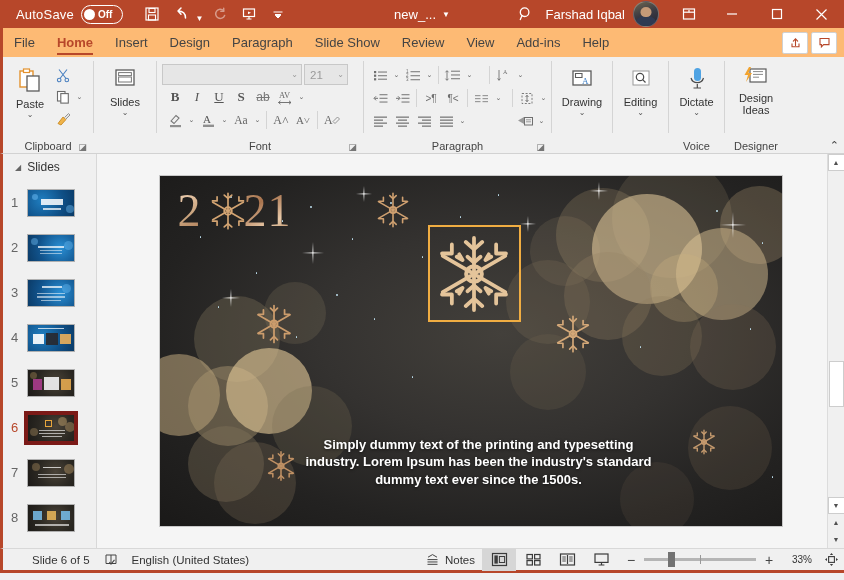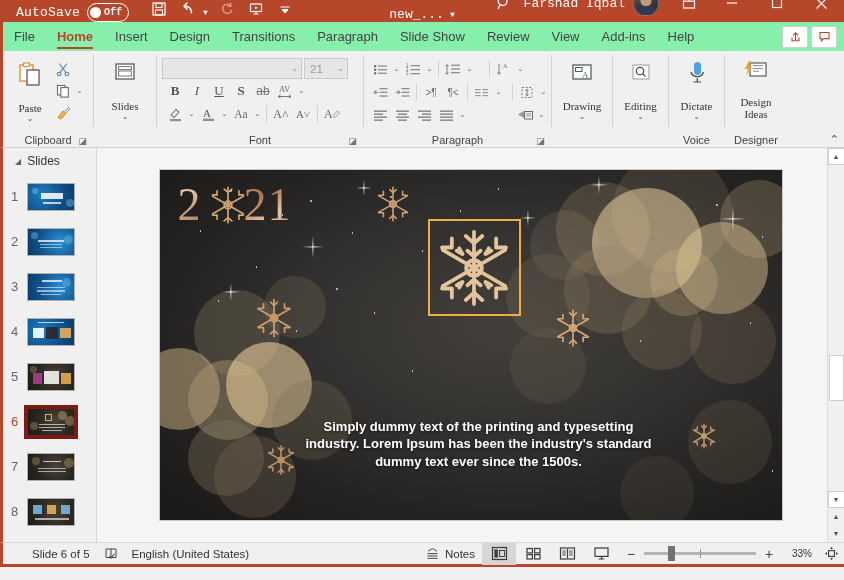--- a/index.html
+++ b/index.html
@@ -7,27 +7,26 @@
   body {
     font-family: "Liberation Sans", sans-serif;
     font-size: 12px;
     background: #f0f0f0;
     color: #262626;
     -webkit-font-smoothing: antialiased;
   }
 
   
   .titlebar {
-    height: 22px;
+    height: 28px;
     background: #b7472a;
     display: flex;
-    align-items: flex-end;
+    align-items: center;
     color: #ffffff;
     position: relative;
-    font-family: Liberation Mono, monospace;
   }
   .autosave-wrap { display: flex; align-items: center; gap: 7px; margin-left: 16px; }
   .autosave-label { font-size: 13px; color: #fff; letter-spacing: .2px; }
   .autosave-toggle {
     width: 42px; height: 19px; border-radius: 10px;
     border: 1.3px solid #ffffff; display: flex; align-items: center;
     padding: 0 2px; gap: 3px;
   }
   .autosave-knob { width: 11px; height: 11px; border-radius: 50%; background: #fff; flex: 0 0 auto; }
   .autosave-state { font-size: 10px; color: #fff; font-weight: 600; }
@@ -62,21 +61,21 @@
   }
   .avatar::before {
     content:''; position:absolute; left:50%; bottom:-3px; transform:translateX(-50%);
     width:22px; height:13px; border-radius:9px 9px 0 0; background:#2f3a52;
   }
   .ribbon-display { width: 40px; height: 38px; display:flex; align-items:center; justify-content:center; }
   .wbtn { width: 45px; height: 38px; display: flex; align-items: center; justify-content: center; }
 
   
   .tabstrip {
-    height: 29px; background: #86efac; display: flex; align-items: stretch;
+    height: 29px; background: #fdba74; display: flex; align-items: stretch;
     border-left: 3px solid #b7472a;
   }
   .tab {
     padding: 0 11px; display: flex; align-items: center; font-size: 13px;
     color: #444; position: relative; white-space: nowrap;
   }
   .tab.active { color: #b7472a; font-weight: 700; }
   .tab.active::after {
     content: ''; position: absolute; left: 11px; right: 11px; bottom: 2px;
     height: 2.5px; background: #b7472a;
@@ -99,21 +98,21 @@
     height: 15px; font-size: 11px; color: #444; text-align: center;
     display: flex; align-items: center; justify-content: center; gap: 4px; position: relative;
   }
   .rgroup-sep { width: 1px; background: #d4d4d4; margin: 4px 0 20px 0; }
   .dlg-launcher { font-size: 9px; color: #767676; position: absolute; right: 6px; bottom: 1px; }
 
   .bigbtn {
     display: flex; flex-direction: column; align-items: center; justify-content: flex-start;
     padding: 2px 5px; min-width: 44px; border-radius: 2px;
   }
-  .bigbtn .lbl { font-size: 11px; color: #333; margin-top: 12px; text-align: center; line-height: 12px; font-family: Liberation Serif, serif; }
+  .bigbtn .lbl { font-size: 11px; color: #333; margin-top: 2px; text-align: center; line-height: 12px; }
   .bigbtn .dd { font-size: 8px; color: #555; line-height: 8px; margin-top: 1px; }
   .smbtn {
     width: 22px; height: 22px; display: flex; align-items: center; justify-content: center;
     border-radius: 2px;
   }
   .mini-caret { font-size: 7px; color: #606060; width: 11px; display:flex;align-items:center;justify-content:center;height:22px; }
   .clip-small { display: flex; flex-direction: column; gap: 0px; padding-top: 2px; }
 
   
   .font-rows { display: flex; flex-direction: column; gap: 1px; padding-top: 2px;}
@@ -189,21 +188,21 @@
   .framebox {
     position: absolute; left: 268px; top: 49px; width: 93px; height: 97px;
     border: 2.5px solid #f0ad42; display: flex; align-items: center; justify-content: center;
   }
 
   .slide-txt {
     position: absolute; color: #ffffff; text-align: center; font-weight: bold;
     text-shadow: 0 1px 3px rgba(0,0,0,.55); line-height: 1.33;
   }
   .slide-txt.p1 { left: 139px; width: 360px; top: 161px; font-size: 13px; }
-  .slide-txt.p2 { left: 139px; width: 360px; top: 248px; font-size: 13px; }
+  .slide-txt.p2 { left: 139px; width: 360px; top: 260px; font-size: 13px; }
 
   .vscroll {
     position: absolute; right: 0; top: 0; width: 17px; height: 100%;
     background: #f0f0f0; border-left: 1px solid #dcdcdc;
     display: flex; flex-direction: column; align-items: center;
   }
   .vs-arrow { width: 17px; height: 17px; display: flex; align-items: center; justify-content: center;
     font-size: 7px; color: #505050; background: #f0f0f0; }
   .vs-arrow.boxed { border: 1px solid #cdcdcd; background: #fff; }
   .vs-track { flex: 1; width: 17px; background: #f0f0f0; position: relative; }
@@ -310,21 +309,20 @@
         </svg>
     </span>
   </div>
 </div>
 
 <div class="tabstrip">
   <div class="tab">File</div>
   <div class="tab active">Home</div>
   <div class="tab">Insert</div>
   <div class="tab">Design</div>
-  <div class="tab">Transitions</div>
   <div class="tab">Paragraph</div>
   <div class="tab">Slide Show</div>
   <div class="tab">Review</div>
   <div class="tab">View</div>
   <div class="tab">Add-ins</div>
   <div class="tab">Help</div>
   <div class="tab-right">
     <span class="tab-icon-btn">
       <svg width="13" height="13" viewBox="0 0 13 13">
         <path d="M6.5 9.5 L6.5 3.2 M4.3 5.2 L6.5 2.8 L8.7 5.2" fill="none" stroke="#b7472a" stroke-width="1.1" stroke-linecap="round"></path>

